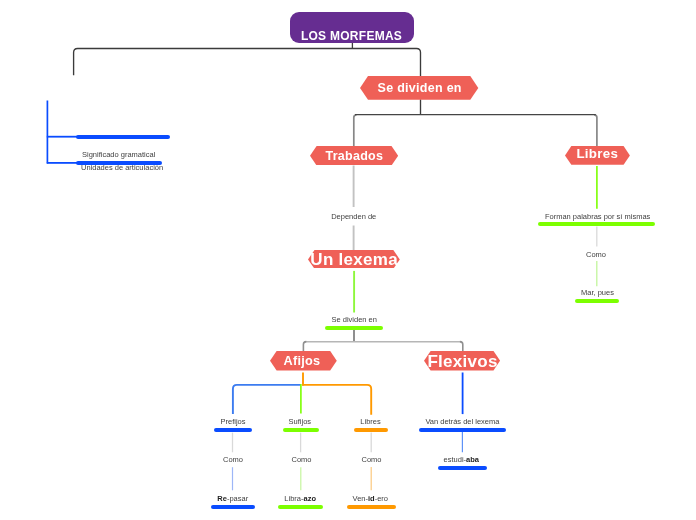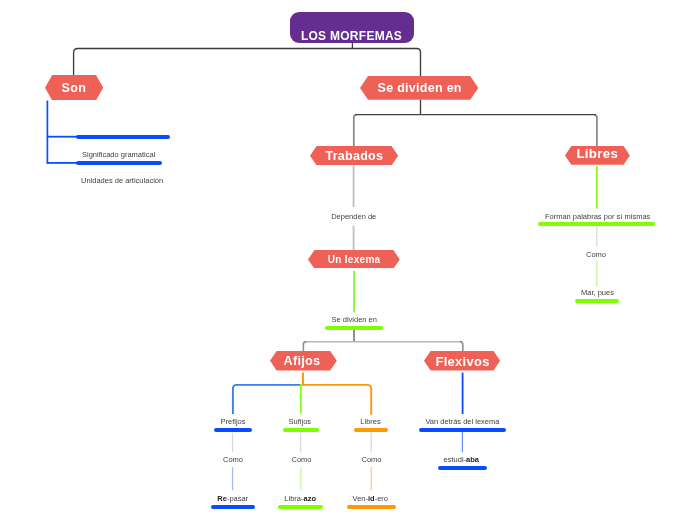--- a/index.html
+++ b/index.html
@@ -67,26 +67,20 @@
 
       <path d="M371.2,432.6 L371.2,452.3" stroke="#d9d9d9" stroke-width="1.3"></path>
       <path d="M371.2,467 L371.2,490.2" stroke="#fbc87e" stroke-width="1.2"></path>
     </g>
   </svg>
 
   <div class="titlebox" style="left:290.2px;top:12.1px;width:124.2px;height:31.2px;">
     <span>LOS MORFEMAS</span>
   </div>
 
-  <div class="hex" style="left:44.6px;top:75.1px;width:58.2px;height:25.4px;">
-    <svg viewBox="0 0 58.2 25.4" width="58.2" height="25.4">
-        <polygon points="0,12.7 7.2,0 51,0 58.2,12.7 51,25.4 7.2,25.4" fill="#EF6057"></polygon>
-      </svg>
-    <div class="lab" style="font-size:12.5px">Son</div>
-  </div>
 
   <div class="hex" style="left:360.4px;top:75.8px;width:118.3px;height:23.8px;">
     <svg viewBox="0 0 118.3 23.8" width="118.3" height="23.8">
         <polygon points="0,11.9 8,0 110.3,0 118.3,11.9 110.3,23.8 8,23.8" fill="#EF6057"></polygon>
       </svg>
     <div class="lab" style="font-size:12.5px">Se dividen en</div>
   </div>
 
   <div class="hex" style="left:310.2px;top:145.8px;width:88.1px;height:19.5px;">
     <svg viewBox="0 0 88.1 19.5" width="88.1" height="19.5">
@@ -99,38 +93,38 @@
     <svg viewBox="0 0 64.9 18.8" width="64.9" height="18.8">
         <polygon points="0,9.4 6.3,0 58.6,0 64.9,9.4 58.6,18.8 6.3,18.8" fill="#EF6057"></polygon>
       </svg>
     <div class="lab" style="font-size:13.3px">Libres</div>
   </div>
 
   <div class="hex" style="left:308.1px;top:249.7px;width:91.8px;height:18.8px;">
     <svg viewBox="0 0 91.8 18.8" width="91.8" height="18.8">
         <polygon points="0,9.4 6.5,0 85.3,0 91.8,9.4 85.3,18.8 6.5,18.8" fill="#EF6057"></polygon>
       </svg>
-    <div class="lab" style="font-size:10px">Un lexema</div>
+    <div class="lab" style="font-size:17px">Un lexema</div>
   </div>
 
   <div class="hex" style="left:269.9px;top:351.3px;width:66.8px;height:19.4px;">
     <svg viewBox="0 0 66.8 19.4" width="66.8" height="19.4">
         <polygon points="0,9.7 6.6,0 60.2,0 66.8,9.7 60.2,19.4 6.6,19.4" fill="#EF6057"></polygon>
       </svg>
     <div class="lab" style="font-size:12.7px;padding-right:3px">Afijos</div>
   </div>
 
   <div class="hex" style="left:424.4px;top:351.3px;width:76.1px;height:19.4px;">
     <svg viewBox="0 0 76.1 19.4" width="76.1" height="19.4">
         <polygon points="0,9.7 6.6,0 69.5,0 76.1,9.7 69.5,19.4 6.6,19.4" fill="#EF6057"></polygon>
       </svg>
-    <div class="lab" style="font-size:13px">Flexivos</div>
+    <div class="lab" style="font-size:17px">Flexivos</div>
   </div>
 
-  <div class="ltext" style="left:81px;top:133px;margin-top:44px;">Unidades de articulación</div>
+  <div class="ltext" style="left:81px;top:120px;margin-top:44px;">Unidades de articulación</div>
   <div class="bar" style="left:76px;top:134.9px;width:94px;height:3.8px;background:#0A4CFF;"></div>
 
   <div class="ltext" style="left:82px;top:150.5px;">Significado gramatical</div>
   <div class="bar" style="left:76.3px;top:161.1px;width:86px;height:3.8px;background:#0A4CFF;"></div>
 
   <div class="ltext" style="left:331.2px;top:212.8px;">Dependen de</div>
 
   <div class="ltext" style="left:331.5px;top:315.8px;">Se dividen en</div>
   <div class="bar" style="left:325px;top:326.1px;width:58px;height:3.8px;background:#7CFF00;"></div>
 

